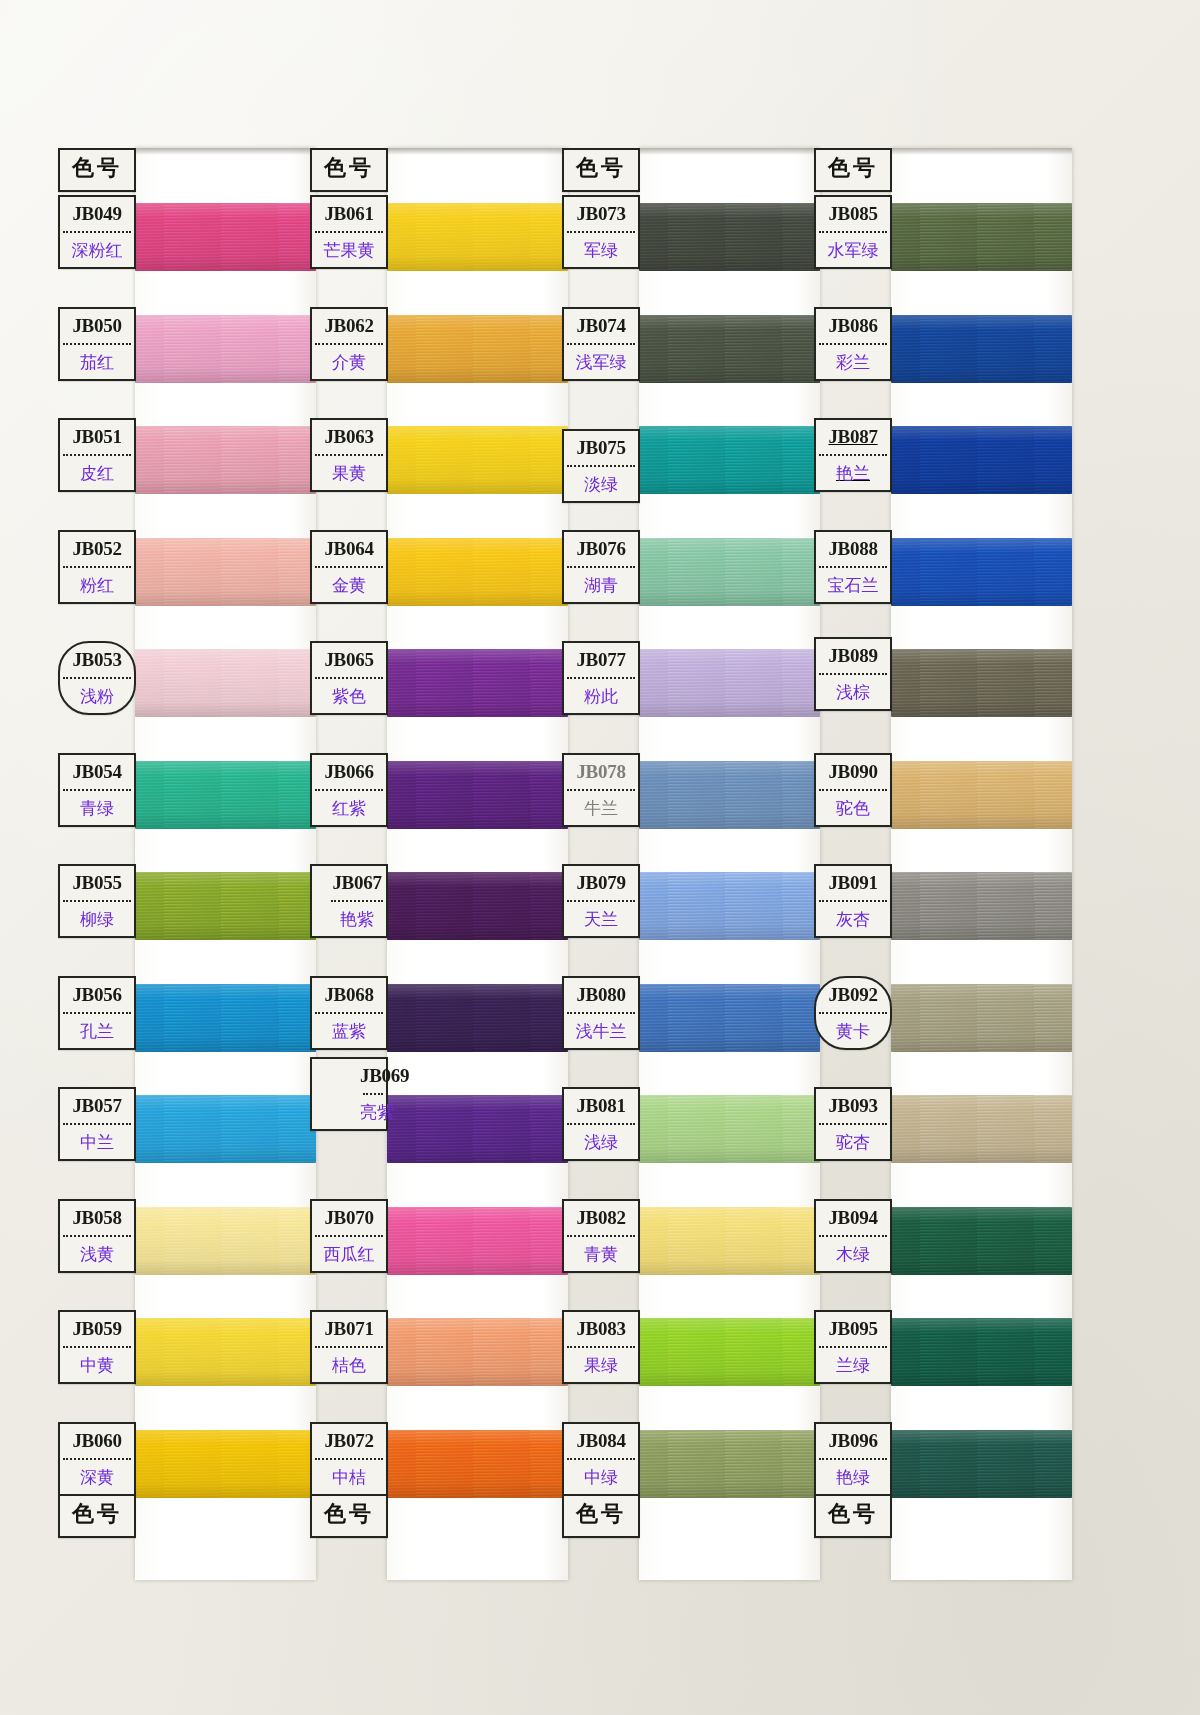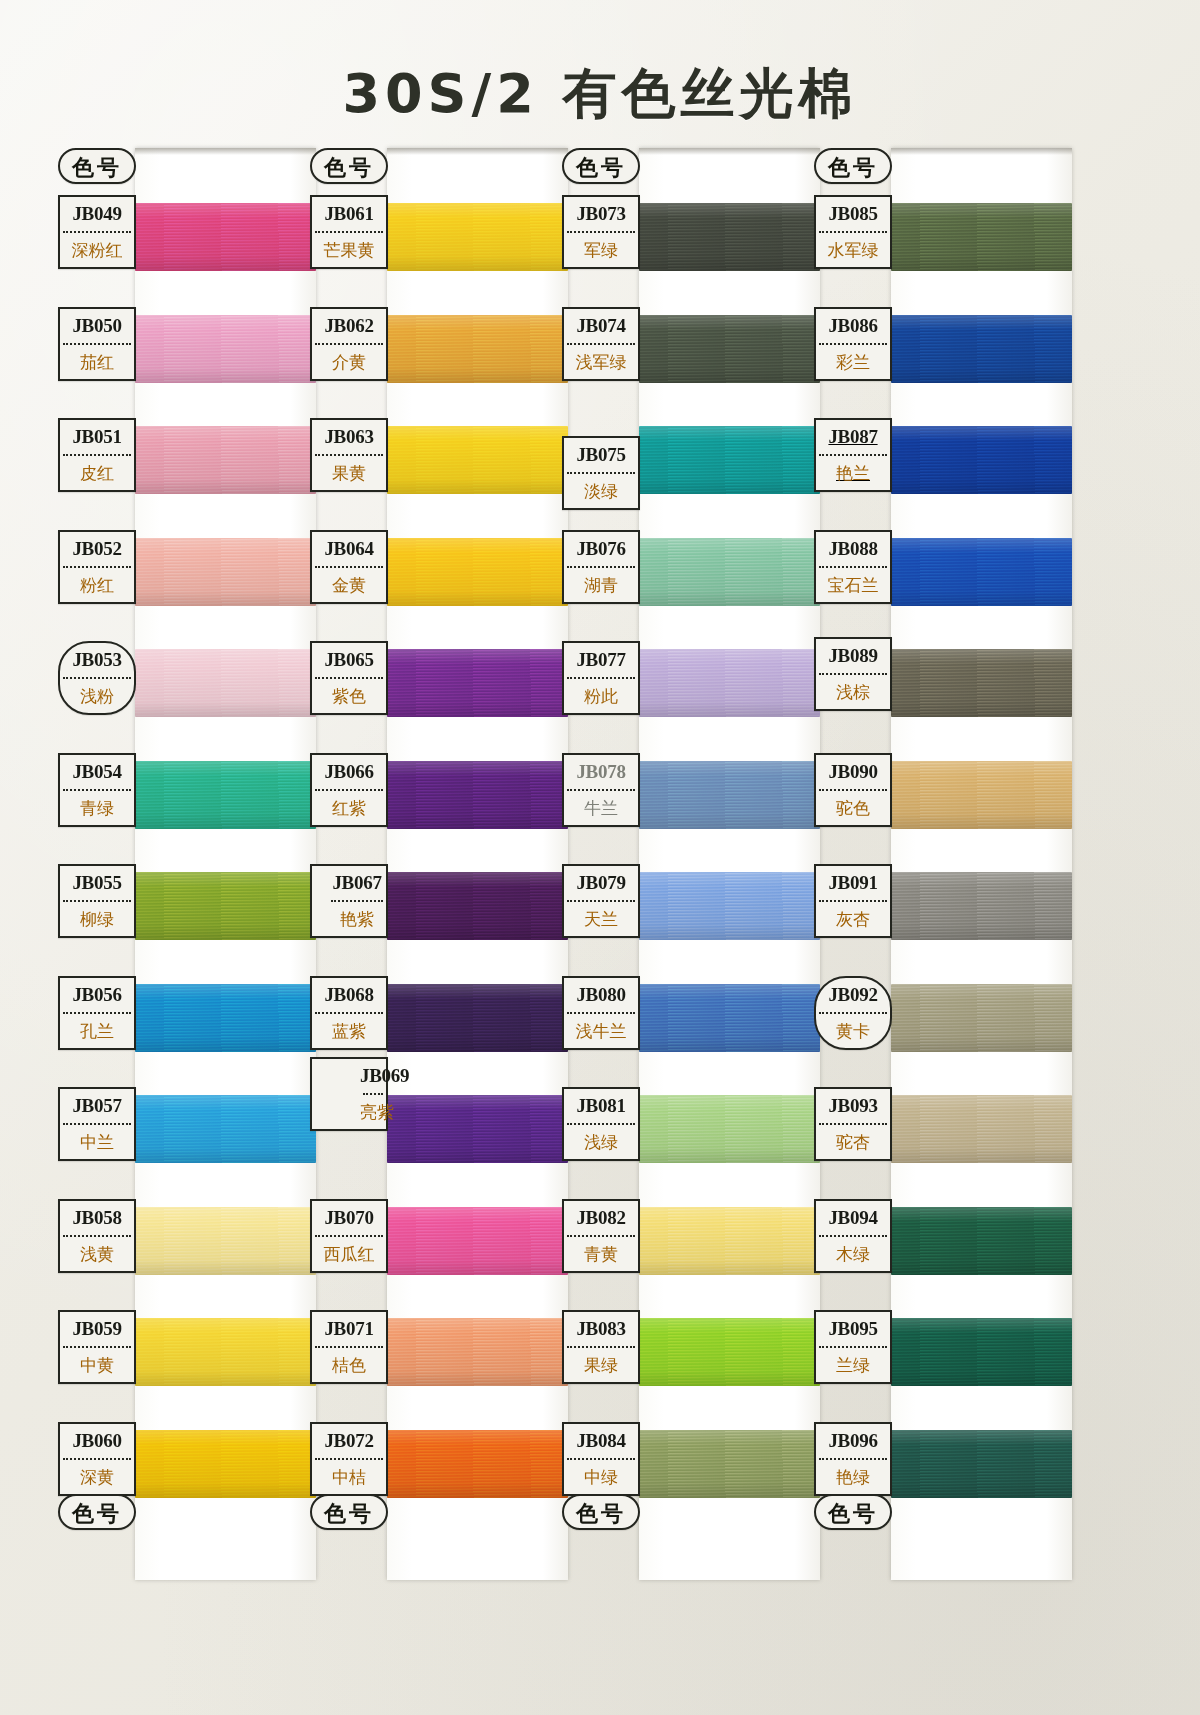--- a/index.html
+++ b/index.html
@@ -115,45 +115,43 @@
     white-space: nowrap;
   }
   .labelbox .sep {
     height: 0;
     border-top: 2px dotted #23251f;
     margin: 0 3px;
   }
   .labelbox .cname {
     font-family: "DejaVu Sans", "Liberation Sans", sans-serif;
     font-size: 17px;
-    color: #a16207;
+    color: #6d28d9;
     line-height: 34px;
     height: 34px;
     white-space: nowrap;
   }
   .labelbox.header, .labelbox.footer {
-    height: 36px;
-    border-radius: 19px;
+    height: 44px;
   }
   .labelbox.header .hdr, .labelbox.footer .hdr {
     font-family: "DejaVu Sans", "Liberation Sans", sans-serif;
     font-weight: 700;
     font-size: 22px;
     letter-spacing: 3px;
     color: #15170f;
     line-height: 36px;
   }
   .labelbox.washed .code, .labelbox.washed .cname { color: #7e8078; }
 </style>
 </head>
 <body>
 
 <div id="board">
 
-  <div id="title">30S/2 有色丝光棉</div>
 
   <div class="column col-0">
     <div class="card">
         <div class="card-top-edge"></div>
         <div class="skein" style="top: 55px; height: 68px; background: rgb(226, 74, 134);">
           <div class="threads"></div>
           <div class="shade"></div>
         </div>
         <div class="skein" style="top: 166.5px; height: 68px; background: rgb(237, 166, 200);">
           <div class="threads"></div>
@@ -444,21 +442,21 @@
       <div class="labelbox" style="top: 47px;">
         <div class="code">JB073</div>
         <div class="sep"></div>
         <div class="cname">军绿</div>
       </div>
       <div class="labelbox" style="top: 158.5px;">
         <div class="code">JB074</div>
         <div class="sep"></div>
         <div class="cname">浅军绿</div>
       </div>
-      <div class="labelbox" style="top: 288px;">
+      <div class="labelbox" style="top: 281px;">
         <div class="code">JB075</div>
         <div class="sep"></div>
         <div class="cname">淡绿</div>
       </div>
       <div class="labelbox" style="top: 381.5px;">
         <div class="code">JB076</div>
         <div class="sep"></div>
         <div class="cname">湖青</div>
       </div>
       <div class="labelbox" style="top: 493px;">

